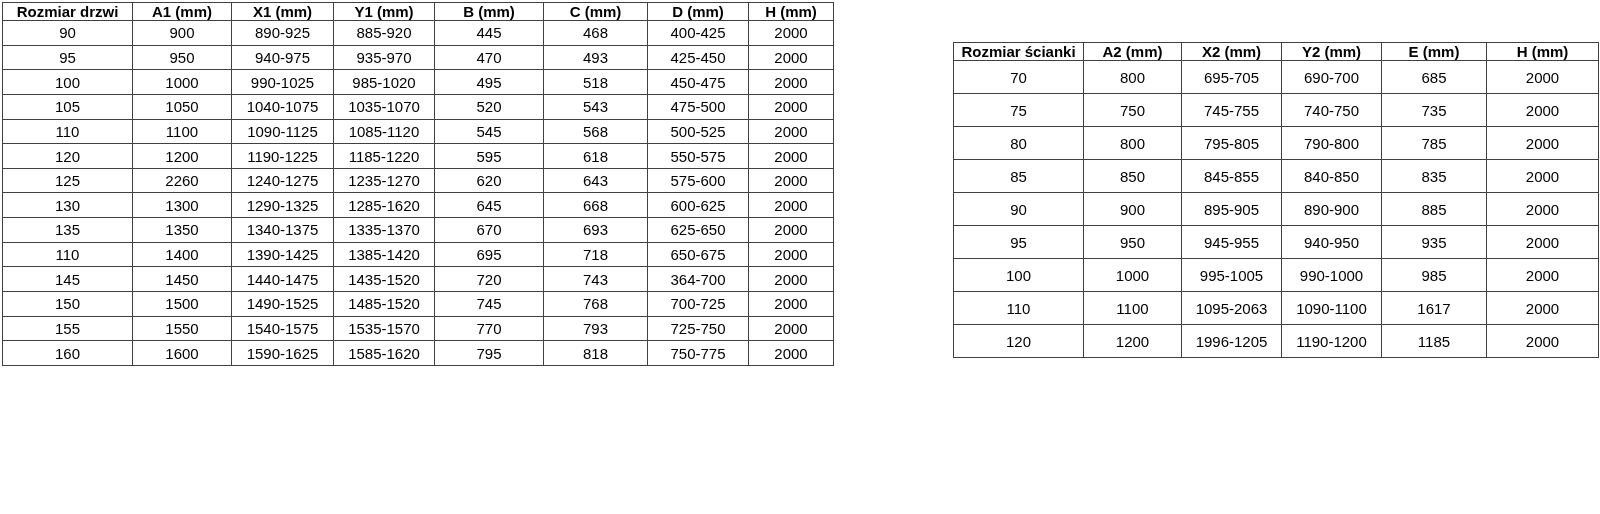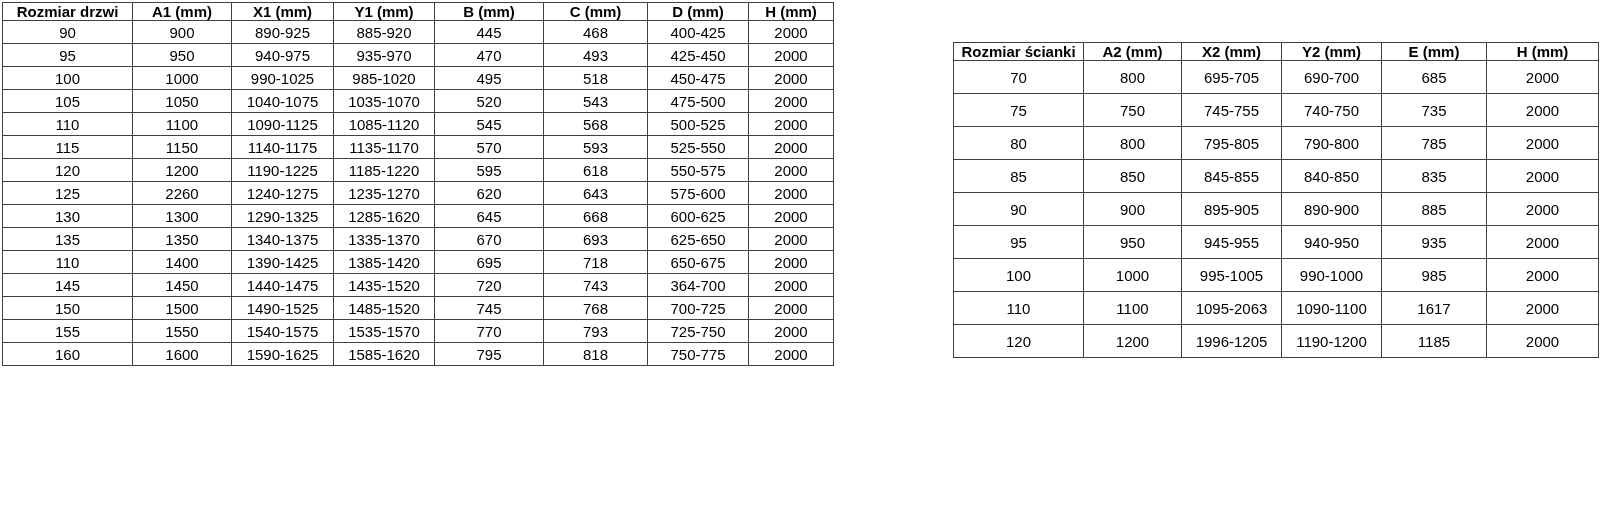--- a/index.html
+++ b/index.html
@@ -124,30 +124,20 @@
         <td>110</td>
         <td>1100</td>
         <td>1090-1125</td>
         <td>1085-1120</td>
         <td>545</td>
         <td>568</td>
         <td>500-525</td>
         <td>2000</td>
       </tr>
       <tr>
-        <td>115</td>
-        <td>1150</td>
-        <td>1140-1175</td>
-        <td>1135-1170</td>
-        <td>570</td>
-        <td>593</td>
-        <td>525-550</td>
-        <td>2000</td>
-      </tr>
-      <tr>
         <td>120</td>
         <td>1200</td>
         <td>1190-1225</td>
         <td>1185-1220</td>
         <td>595</td>
         <td>618</td>
         <td>550-575</td>
         <td>2000</td>
       </tr>
       <tr>

